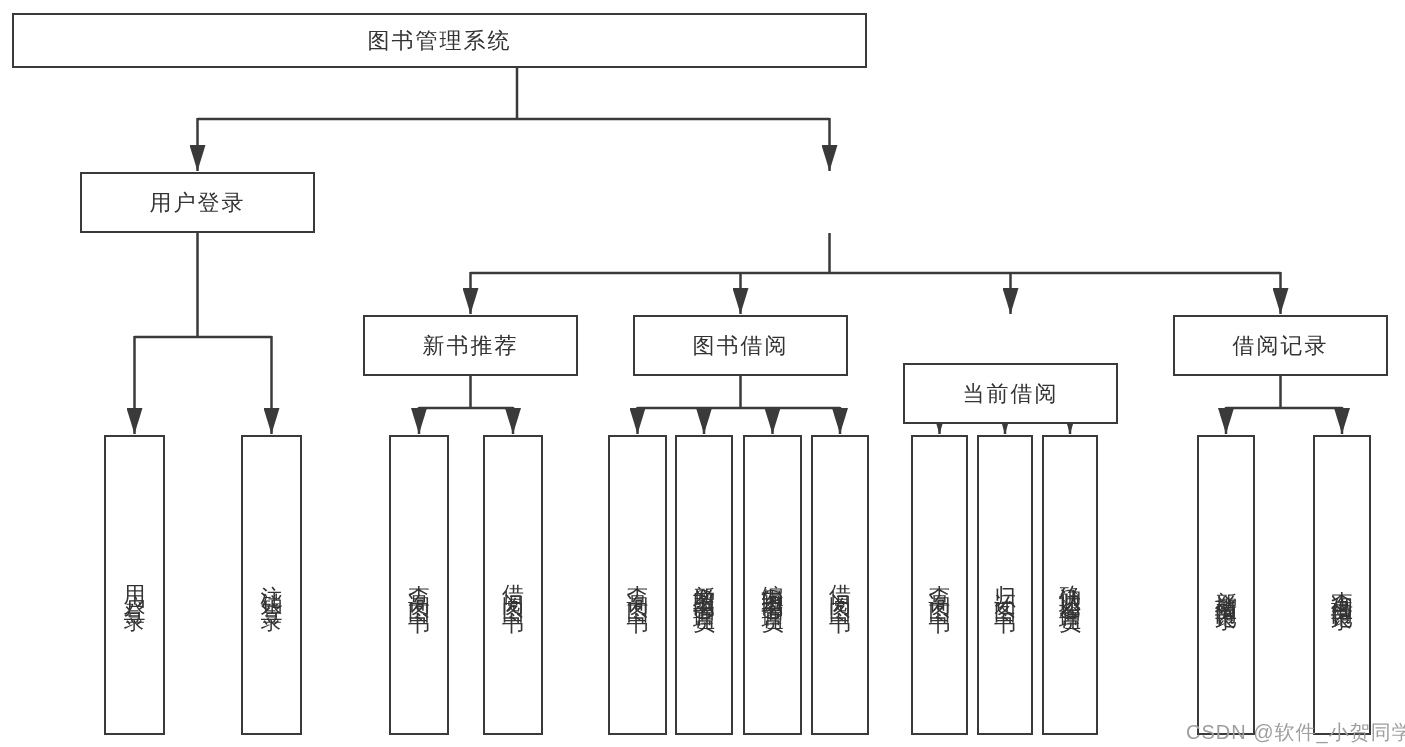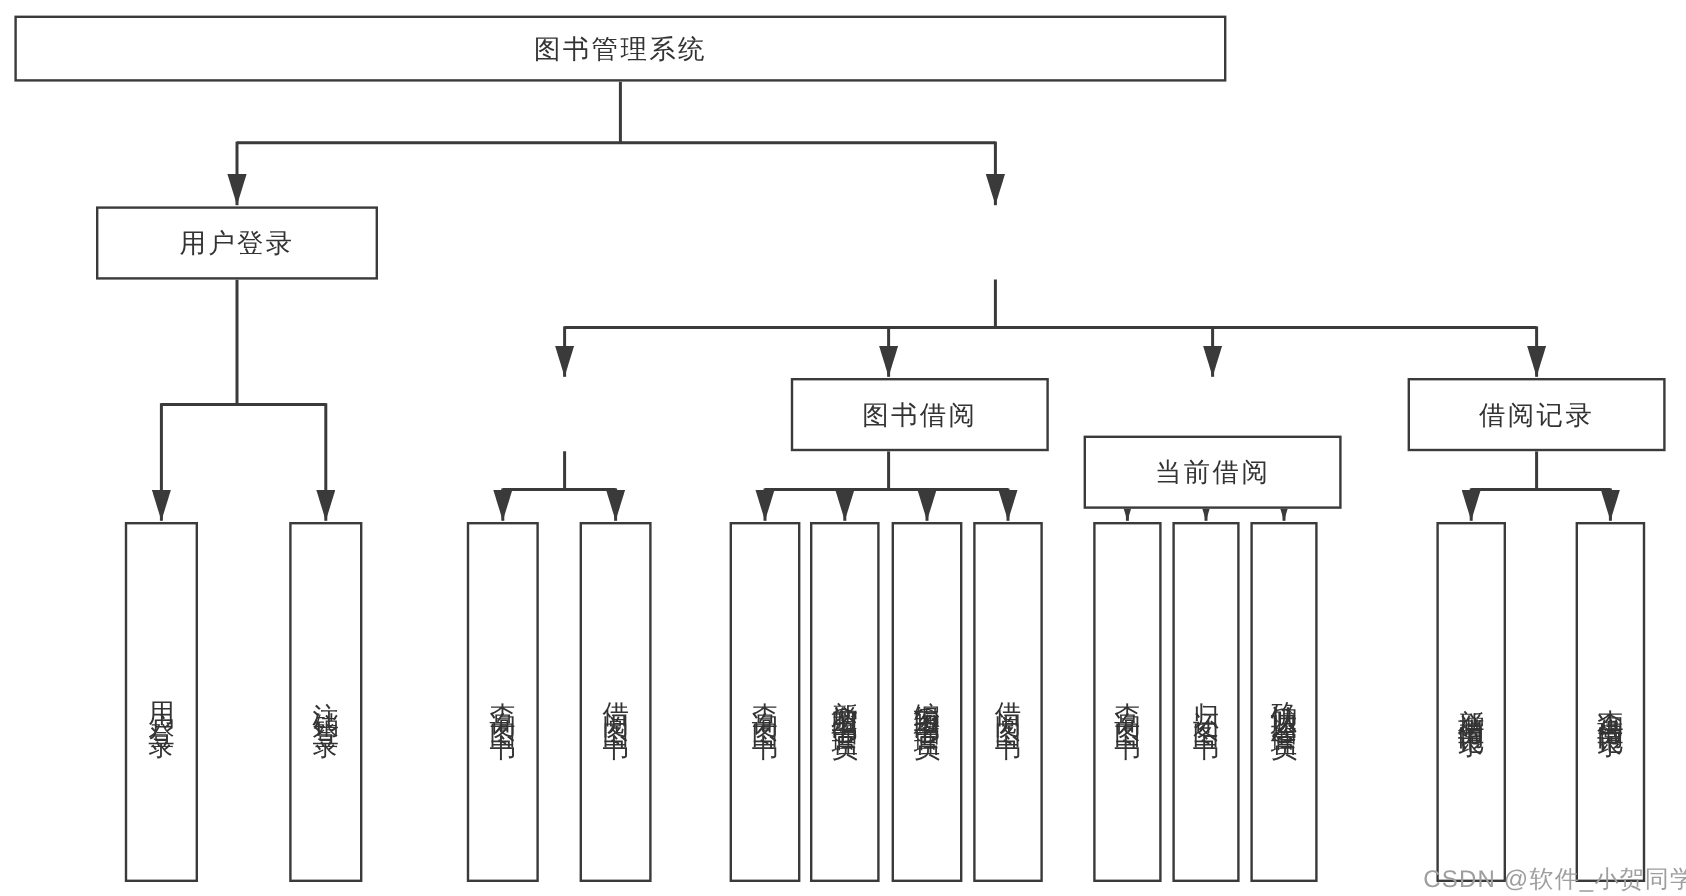--- a/index.html
+++ b/index.html
@@ -86,29 +86,32 @@
       <path d="M939.5,407 V434" marker-end="url(#arrow)"></path>
       <path d="M1005,407 V434" marker-end="url(#arrow)"></path>
       <path d="M1070,407 V434" marker-end="url(#arrow)"></path>
 
       <path d="M1280.5,376 V408 M1226,408 H1342"></path>
       <path d="M1226,407 V434" marker-end="url(#arrow)"></path>
       <path d="M1342,407 V434" marker-end="url(#arrow)"></path>
     </g>
   </svg>
 
-  <div class="node" style="left:12px; top:13px; width:1010px; height:55px;">
+  <div class="node" style="left:12px; top:13px; width:855px; height:55px;">
     <span class="htext">图书管理系统</span>
   </div>
 
   <div class="node lvl2" style="left:80px;">
     <span class="htext">用户登录</span>
   </div>
 
-  <div class="node lvl3" style="left:659px;font-family:Liberation Serif, serif;">
+  <div class="node lvl3" style="left:363px;">
+    <span class="htext">新书推荐</span>
+  </div>
+  <div class="node lvl3" style="left:633px;font-family:Liberation Serif, serif;">
     <span class="htext">图书借阅</span>
   </div>
   <div class="node lvl3" style="left:903px;margin-top:48px;">
     <span class="htext">当前借阅</span>
   </div>
   <div class="node lvl3" style="left:1173px;">
     <span class="htext">借阅记录</span>
   </div>
 
   <div class="node leaf" style="left:104px; width:61px;">

